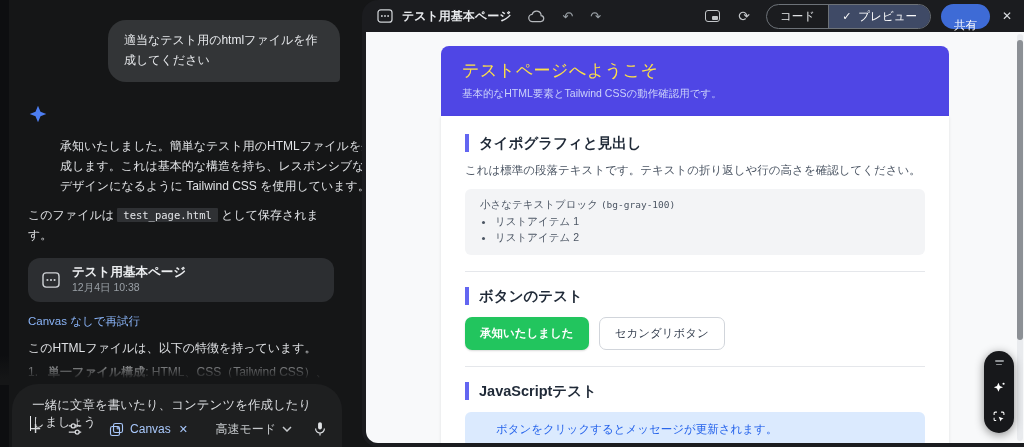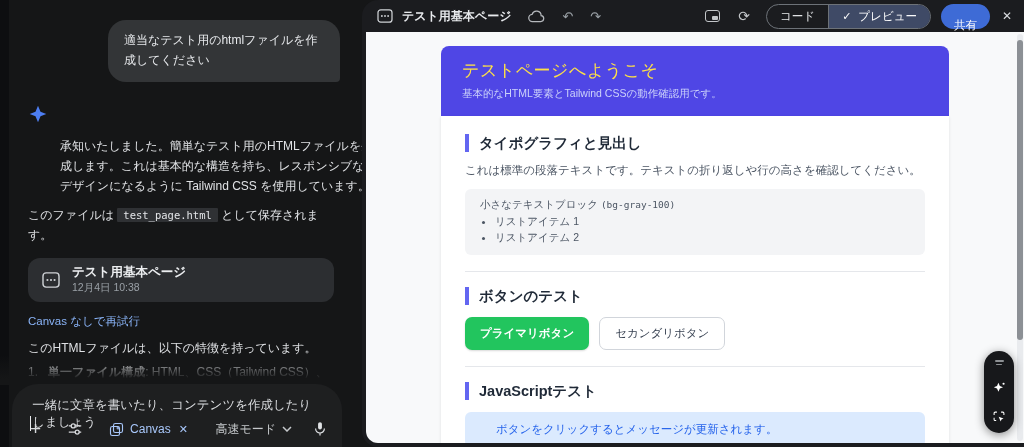--- a/index.html
+++ b/index.html
@@ -233,21 +233,21 @@
         <div class="gray-box">
           <span>小さなテキストブロック </span><code>(bg-gray-100)</code>
           <ul>
             <li>リストアイテム 1</li>
             <li>リストアイテム 2</li>
           </ul>
         </div>
         <hr class="divider">
         <div class="sec-h">ボタンのテスト</div>
         <div class="btn-row">
-          <button class="btn primary">プライマリボタン</button>
+          <button class="btn primary">承知いたしました</button>
           <button class="btn secondary">セカンダリボタン</button>
         </div>
         <hr class="divider">
         <div class="sec-h">JavaScriptテスト</div>
         <div class="info-box">ボタンをクリックするとメッセージが更新されます。</div>
       </div>
 
     </div>
 
     <div class="scroll-track"></div>

